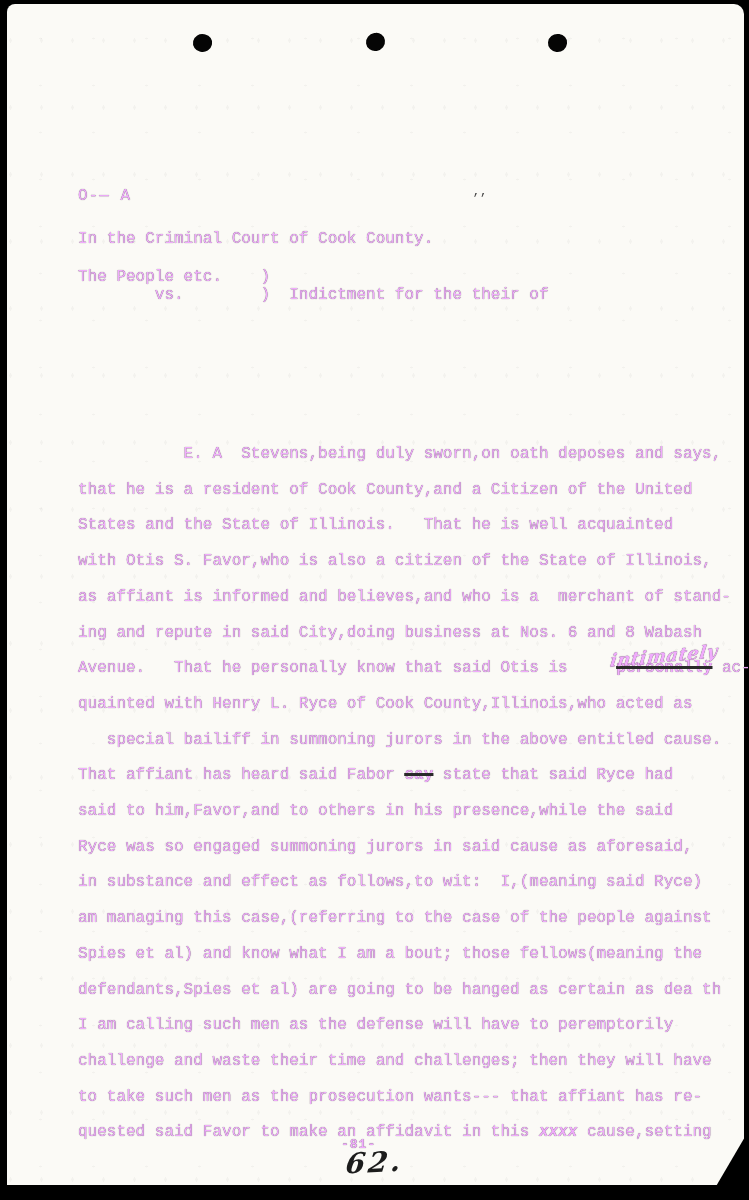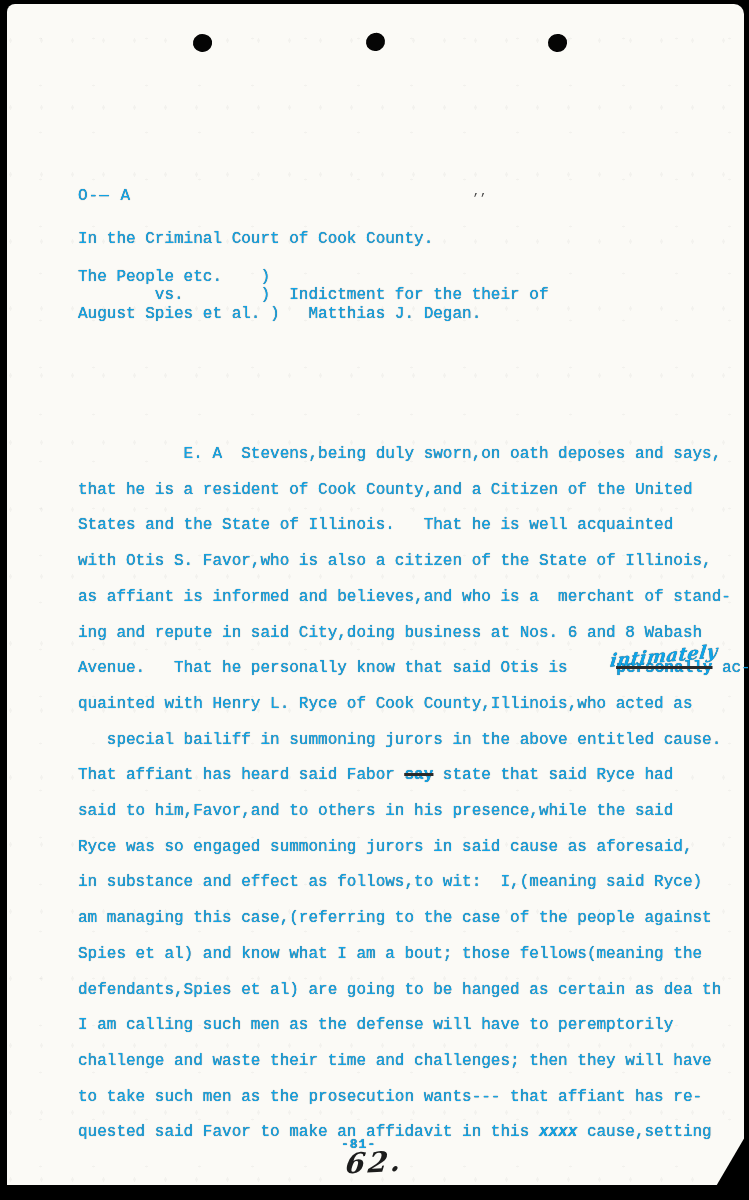--- a/index.html
+++ b/index.html
@@ -13,21 +13,21 @@
     background-image:radial-gradient(rgba(0,0,0,0.035) 1px, transparent 1.2px),
                      radial-gradient(rgba(0,0,0,0.03) 1px, transparent 1.2px);
     background-size:53px 47px, 31px 67px;
     background-position:7px 11px, 19px 3px;
   }
   .hole{position:absolute;width:19px;height:18px;background:#050505;border-radius:50% 45% 50% 48%;}
   .h1{left:193px;top:34px;transform:rotate(12deg);}
   .h2{left:366px;top:33px;transform:rotate(-8deg);}
   .h3{left:548px;top:34px;transform:rotate(5deg);}
   .typed{
-    position:absolute;color:#0ea5e9;font-size:16px;white-space:pre;
+    position:absolute;color:#f0abfc;font-size:16px;white-space:pre;
     text-shadow:0 0 0.7px rgba(20,20,20,0.85);
   }
   .ref{left:78px;top:187px;letter-spacing:1px;}
   .court{left:78px;top:230px;}
   .stray{left:472px;top:192px;font-size:12px;color:#444;text-shadow:none;}
   .caption{left:78px;top:268px;line-height:18.4px;}
   .venue{left:78px;top:371px;line-height:18.4px;}
   .aff-body{left:78px;top:437px;line-height:35.7px;}
   .xout{
     font-weight:bold;text-decoration:line-through;text-decoration-thickness:2.5px;
@@ -64,21 +64,21 @@
   <div class="notch"></div>
 
   <span class="hole h1"></span>
   <span class="hole h2"></span>
   <span class="hole h3"></span>
 
   <div class="typed ref">O-— A</div>
   <div class="typed stray">’’</div>
   <div class="typed court">In the Criminal Court of Cook County.</div>
 
-  <div class="typed caption"><div>The People etc.    )</div><div>        vs.        )  Indictment for the their of</div><div>August Spies et al. )   Matthias J. Degan.</div></div>
+  <div class="typed caption"><div>The People etc.    )</div><div>        vs.        )  Indictment for the their of</div></div>
 
   <div class="typed aff-body"><div><span>           E. A  Stevens,being duly sworn,on oath deposes and says,</span></div><div><span>that he is a resident of Cook County,and a Citizen of the United</span></div><div><span>States and the State of Illinois.   That he is well acquainted</span></div><div><span>with Otis S. Favor,who is also a citizen of the State of Illinois,</span></div><div><span>as affiant is informed and believes,and who is a  merchant of stand-</span></div><div><span>ing and repute in said City,doing business at Nos. 6 and 8 Wabash</span></div><div><span>Avenue.   That he personally know that said Otis is </span><span class="xout has-above">personally<span class="hand-above">intimately</span></span><span> ac-</span></div><div><span>quainted with Henry L. Ryce of Cook County,Illinois,who acted as</span></div><div><span>   special bailiff in summoning jurors in the above entitled cause.</span></div><div><span>That affiant has heard said Fabor </span><span class="xout">say</span><span> state that said Ryce had</span></div><div><span>said to him,Favor,and to others in his presence,while the said</span></div><div><span>Ryce was so engaged summoning jurors in said cause as aforesaid,</span></div><div><span>in substance and effect as follows,to wit:  I,(meaning said Ryce)</span></div><div><span>am managing this case,(referring to the case of the people against</span></div><div><span>Spies et al) and know what I am a bout; those fellows(meaning the</span></div><div><span>defendants,Spies et al) are going to be hanged as certain as dea th</span></div><div><span>I am calling such men as the defense will have to peremptorily</span></div><div><span>challenge and waste their time and challenges; then they will have</span></div><div><span>to take such men as the prosecution wants--- that affiant has re-</span></div><div><span>quested said Favor to make an affidavit in this </span><span class="ovr">xxxx</span><span> cause,setting</span></div></div>
 
   <div class="typed pg-typed">-81-</div>
   <div class="typed hand pg-hand">62.</div>
 
   <div class="wedge"></div>
 </div>
 
 </body></html>

